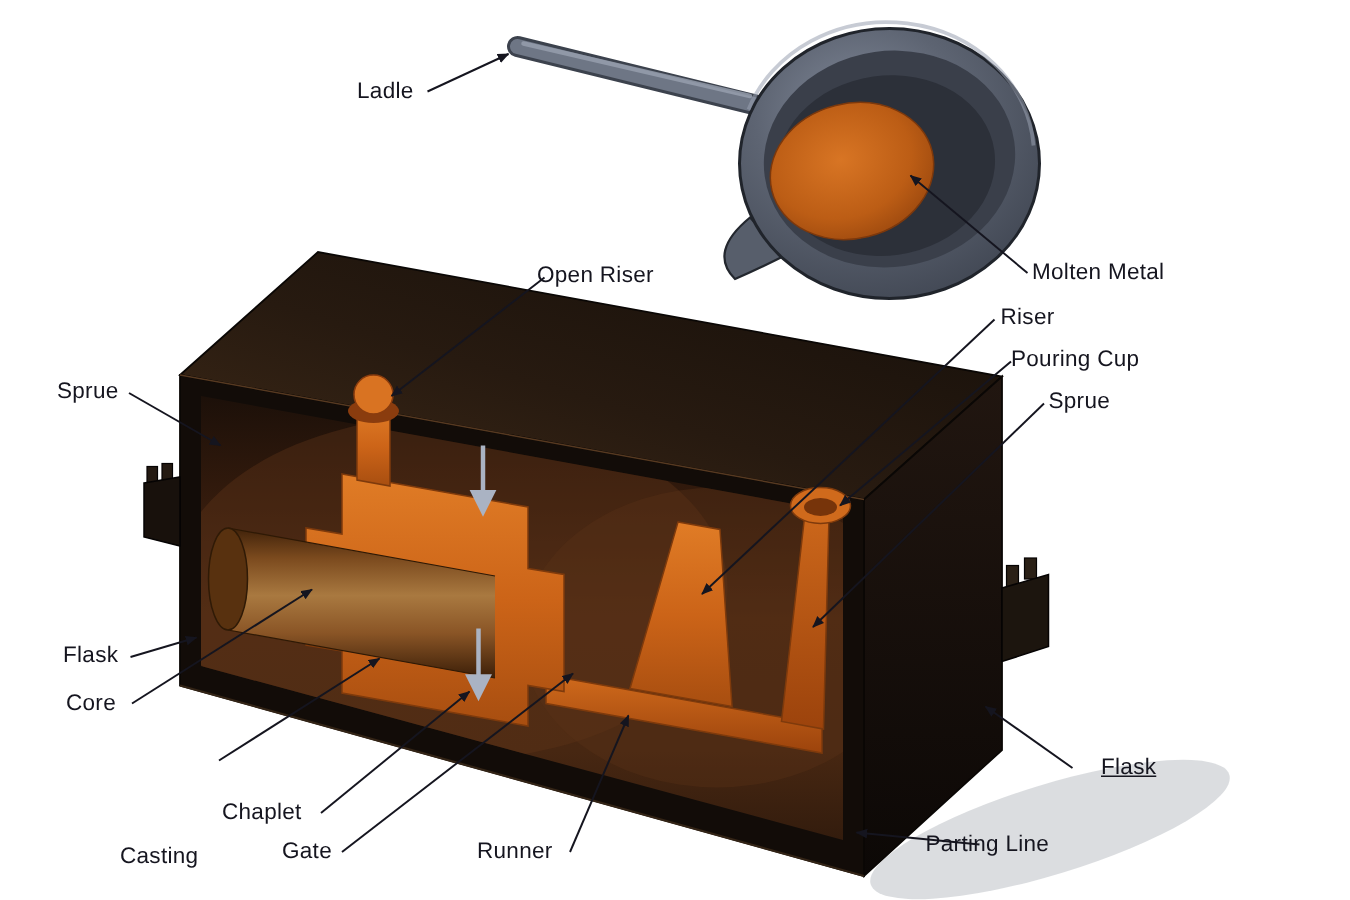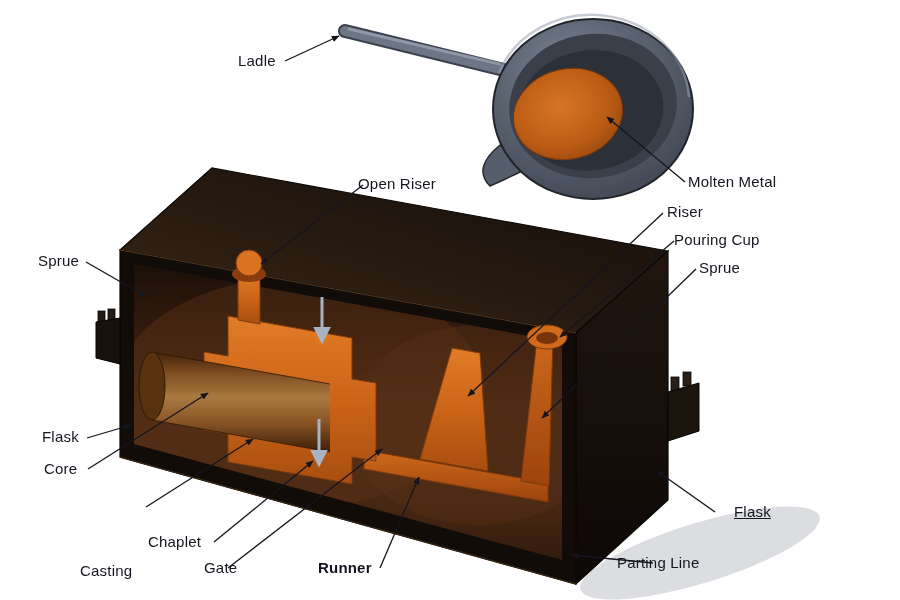--- a/index.html
+++ b/index.html
@@ -167,18 +167,18 @@
       <div class="lbl" style="left: 688px; top: 173px;">Molten Metal</div>
       <div class="lbl" style="left: 358px; top: 175px;">Open Riser</div>
       <div class="lbl" style="left: 667px; top: 203px;">Riser</div>
       <div class="lbl" style="left: 674px; top: 231px;">Pouring Cup</div>
       <div class="lbl" style="left: 699px; top: 259px;">Sprue</div>
       <div class="lbl" style="left: 38px; top: 252px;">Sprue</div>
       <div class="lbl" style="left: 42px; top: 428px;">Flask</div>
       <div class="lbl" style="left: 44px; top: 460px;">Core</div>
       <div class="lbl" style="left: 80px; top: 526px; margin-top: 36px;">Casting</div>
       <div class="lbl" style="left: 148px; top: 533px;">Chaplet</div>
-      <div class="lbl" style="left: 188px; top: 559px; margin-left: 16px;">Gate</div>
-      <div class="lbl" style="left: 318px; top: 559px; font-weight: bold;">Runner</div>
+      <div class="lbl" style="left: 188px; top: 559px;">Gate</div>
+      <div class="lbl" style="left: 318px; top: 559px;">Runner</div>
       <div class="lbl" style="left: 734px; top: 503px; text-decoration: underline;">Flask</div>
       <div class="lbl" style="left: 617px; top: 554px;">Parting Line</div>
     </div>
 </div>
 
 </body></html>

